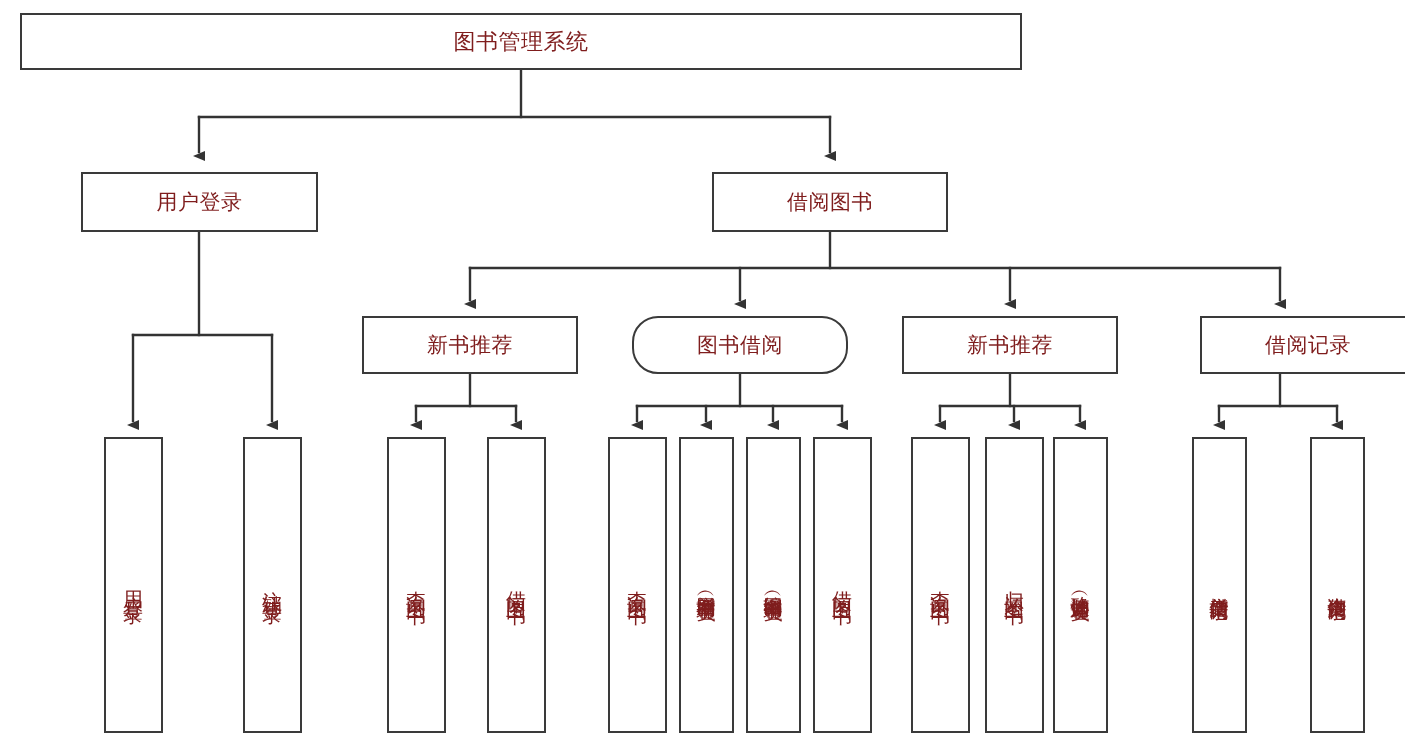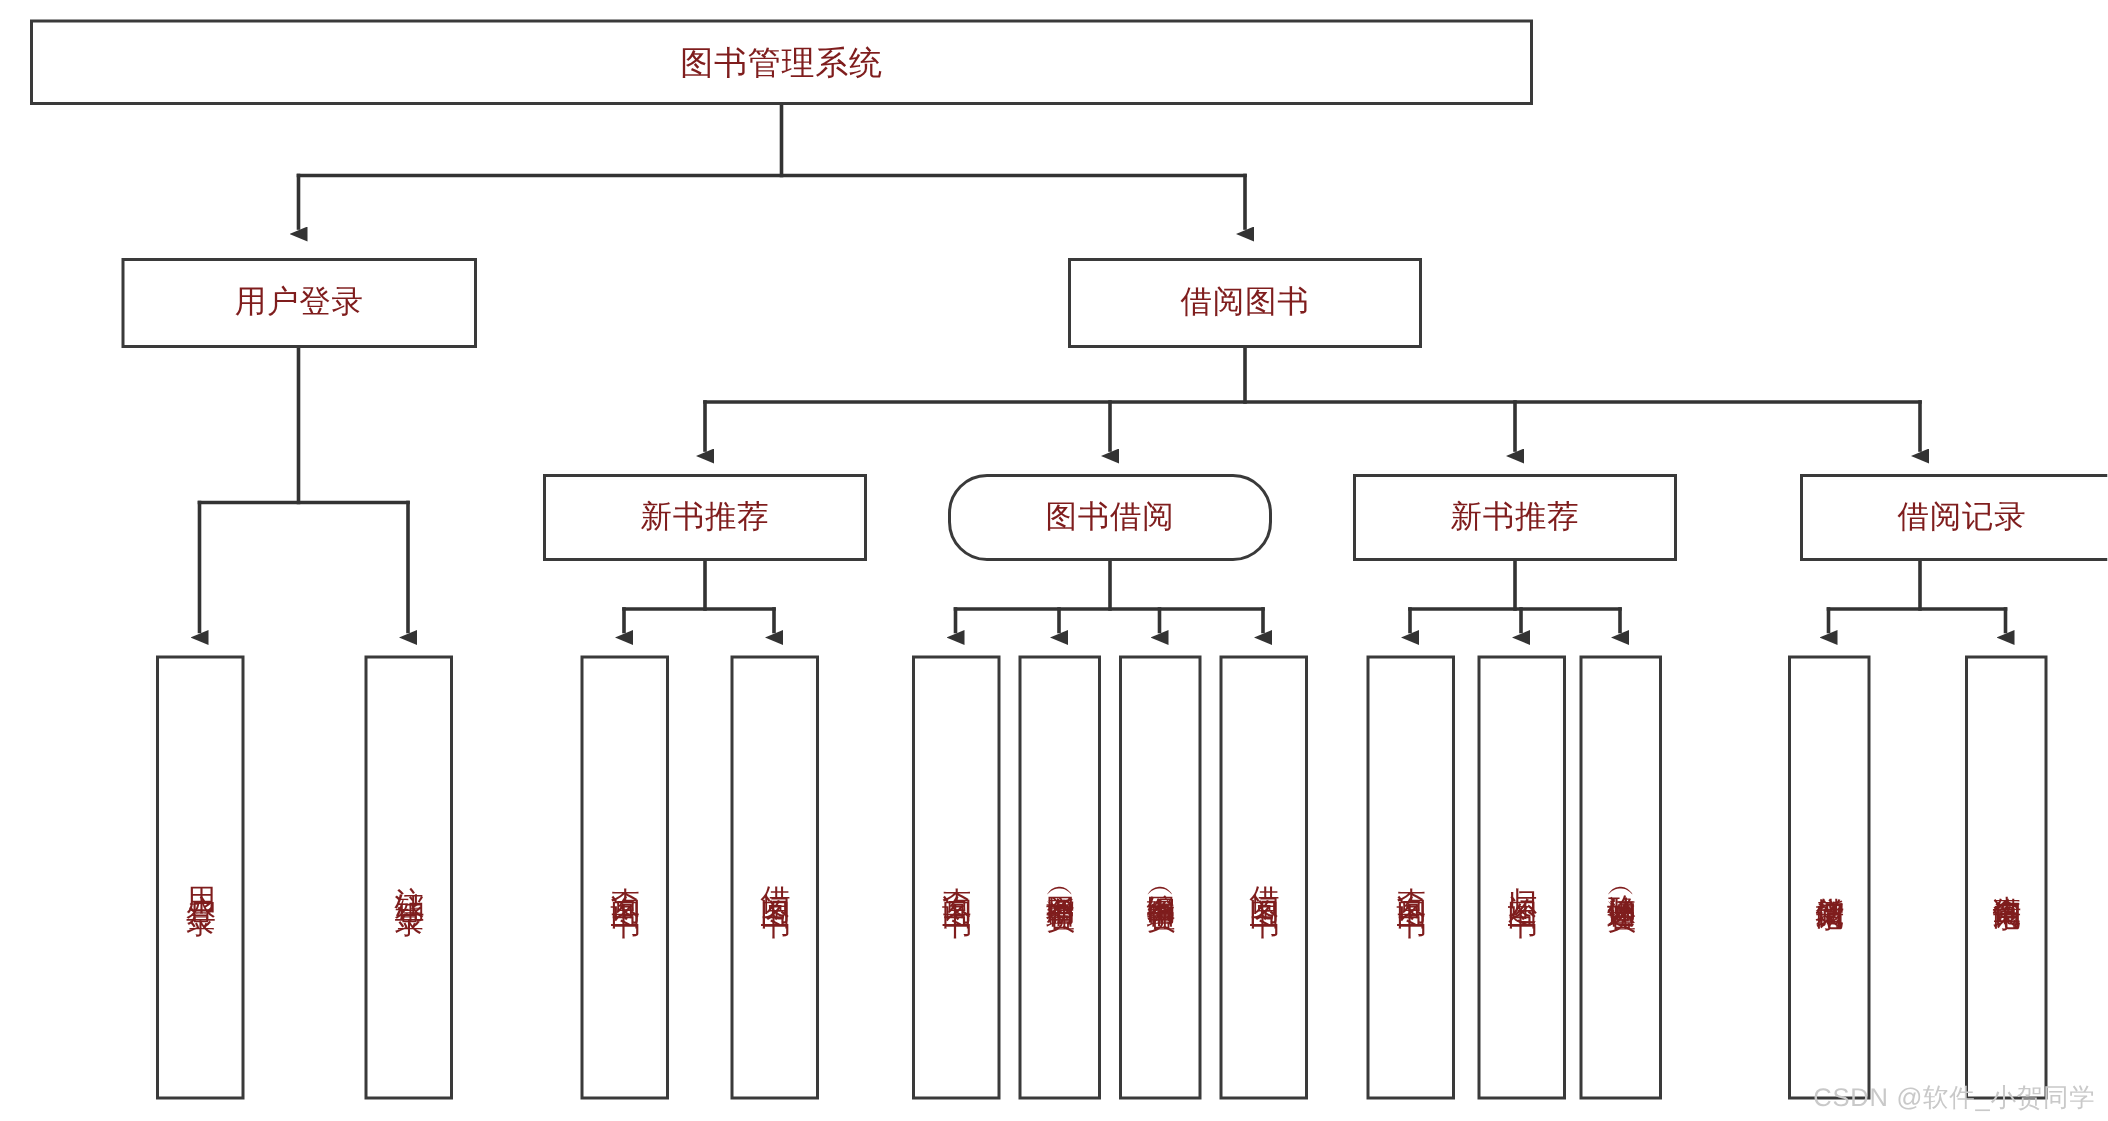--- a/index.html
+++ b/index.html
@@ -202,15 +202,14 @@
   </div>
 
   <div class="node vert tight" style="left:1192px;top:437px;width:55px;height:296px;">
     <span class="node-label">新增借阅记录</span>
   </div>
 
   <div class="node vert tight" style="left:1310px;top:437px;width:55px;height:296px;">
     <span class="node-label">查询借阅记录</span>
   </div>
 
-  <div id="watermark">CSDN @软件_小贺同学</div>
 
 </div>
 
 </body></html>

